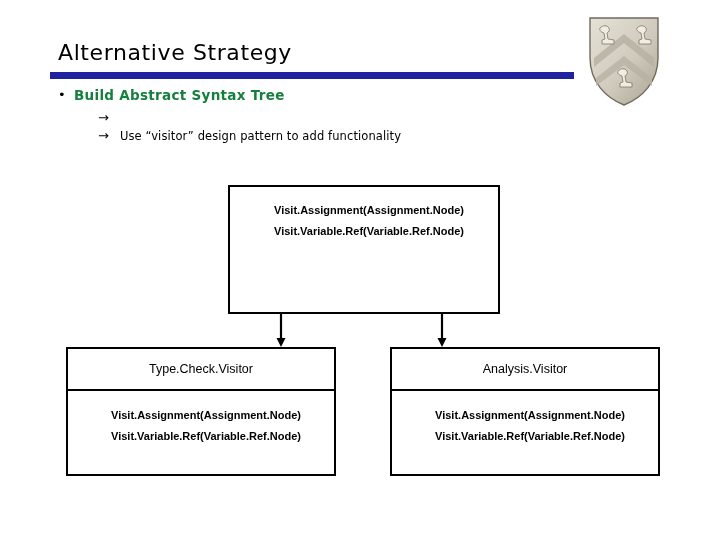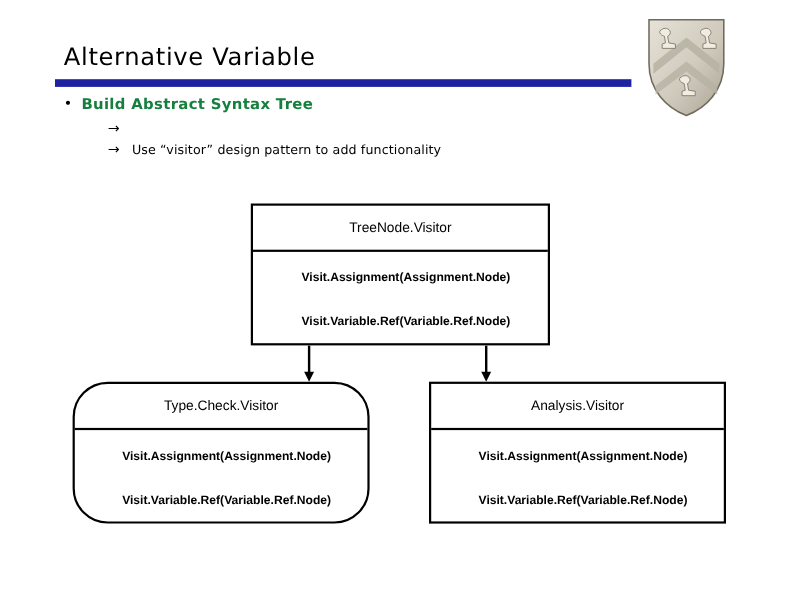--- a/index.html
+++ b/index.html
@@ -136,42 +136,42 @@
     font-family: "Liberation Sans", sans-serif;
     font-size: 11px;
     color: #000000;
     white-space: nowrap;
     height: 21px;
     line-height: 21px;
     padding-left: 10px;
     text-align: center;
     font-weight: bold;
   }
-  .uml-method.m-gap { margin-top: 19px; }
+  .uml-method.m-gap { }
 
   #box-top        { left: 228px; top: 185px; width: 272px; height: 129px; }
   #box-top .uml-body { padding-top: 13px; }
-  #box-left       { left: 66px;  top: 347px; width: 270px; height: 129px; border-radius: 32px; }
+  #box-left       { left: 66px;  top: 347px; width: 270px; height: 129px; }
   #box-right      { left: 390px; top: 347px; width: 270px; height: 129px; }
 
   
   .connector {
     position: absolute;
     left: 0; top: 0;
     width: 720px;
     height: 540px;
     pointer-events: none;
   }
 </style>
 </head>
 <body>
 
 <div id="slide">
 
-  <div class="slide-title">Alternative Variable</div>
+  <div class="slide-title">Alternative Strategy</div>
   <div class="title-rule"></div>
 
   <div class="shield-wrap">
     <svg width="80" height="94" viewBox="0 0 80 94" xmlns="http://www.w3.org/2000/svg">
       <defs>
         <linearGradient id="stoneg" x1="0" y1="0" x2="1" y2="1">
           <stop offset="0%" stop-color="#e6e2d8"></stop>
           <stop offset="55%" stop-color="#cfcabc"></stop>
           <stop offset="100%" stop-color="#aaa494"></stop>
         </linearGradient>
@@ -211,23 +211,20 @@
       <line x1="281" y1="314" x2="281" y2="341"></line>
       <line x1="442" y1="314" x2="442" y2="341"></line>
     </g>
     <g fill="#000000">
       <polygon points="281,347 276.5,338 285.5,338"></polygon>
       <polygon points="442,347 437.5,338 446.5,338"></polygon>
     </g>
   </svg>
 
   <div class="uml-box" id="box-top">
-    <div class="uml-header">
-      <span class="uml-header-text">TreeNode.Visitor</span>
-    </div>
     <div class="uml-body">
       <div class="uml-method">Visit.Assignment(Assignment.Node)</div>
       <div class="uml-method m-gap">Visit.Variable.Ref(Variable.Ref.Node)</div>
     </div>
   </div>
 
   <div class="uml-box" id="box-left">
     <div class="uml-header">
       <span class="uml-header-text">Type.Check.Visitor</span>
     </div>

